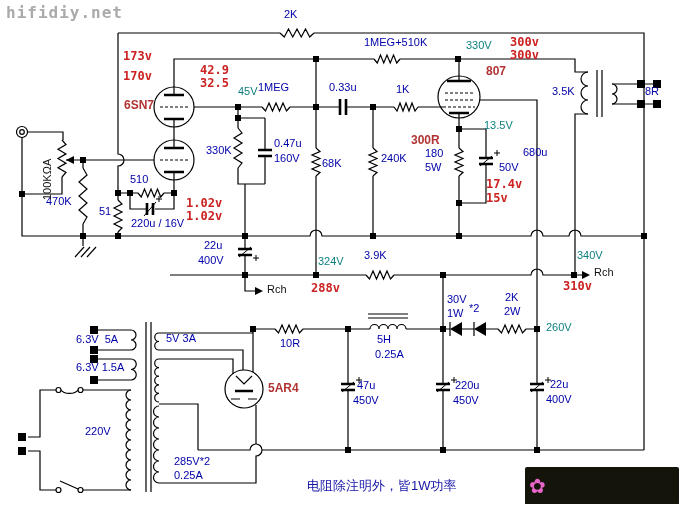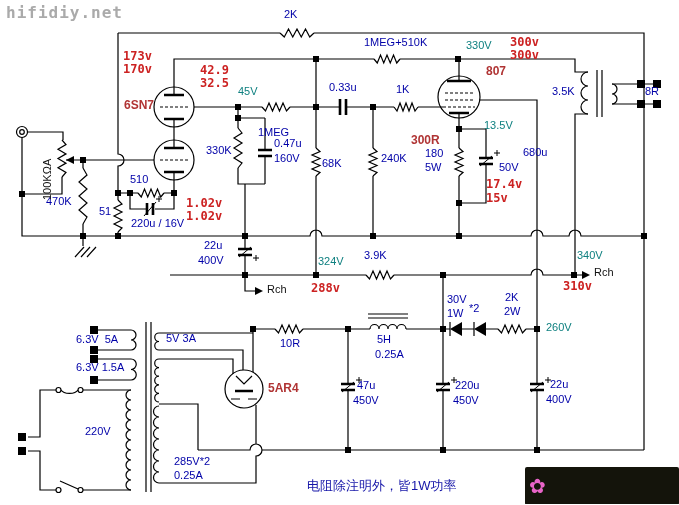--- a/index.html
+++ b/index.html
@@ -178,26 +178,26 @@
   </svg>
 
   <div id="watermark">hifidiy.net</div>
   <div id="labels">
       <div class="lbl v" style="left: 284px; top: 9px;">2K</div>
       <div class="lbl v" style="left: 364px; top: 37px;">1MEG+510K</div>
       <div class="lbl t" style="left: 466px; top: 40px;">330V</div>
       <div class="lbl r" style="left: 510px; top: 35px;">300v</div>
       <div class="lbl r" style="left: 510px; top: 48px;">300v</div>
       <div class="lbl r" style="left: 123px; top: 49px;">173v</div>
-      <div class="lbl r" style="left: 123px; top: 62px;">170v</div>
+      <div class="lbl r" style="left: 123px; top: 69px;">170v</div>
       <div class="lbl r" style="left: 200px; top: 63px;">42.9</div>
       <div class="lbl r" style="left: 200px; top: 76px;">32.5</div>
       <div class="lbl n" style="left: 124px; top: 98px;">6SN7</div>
       <div class="lbl t" style="left: 238px; top: 86px;">45V</div>
-      <div class="lbl v" style="left: 258px; top: 82px; margin-top: 45px;">1MEG</div>
+      <div class="lbl v" style="left: 258px; top: 82px;">1MEG</div>
       <div class="lbl v" style="left: 329px; top: 82px;">0.33u</div>
       <div class="lbl v" style="left: 396px; top: 84px;">1K</div>
       <div class="lbl n" style="left: 486px; top: 64px;">807</div>
       <div class="lbl v" style="left: 552px; top: 86px;">3.5K</div>
       <div class="lbl v" style="left: 645px; top: 86px;">8R</div>
       <div class="lbl v" style="left: 206px; top: 145px;">330K</div>
       <div class="lbl v" style="left: 274px; top: 138px;">0.47u</div>
       <div class="lbl v" style="left: 274px; top: 153px;">160V</div>
       <div class="lbl v" style="left: 322px; top: 158px;">68K</div>
       <div class="lbl v" style="left: 381px; top: 153px;">240K</div>

